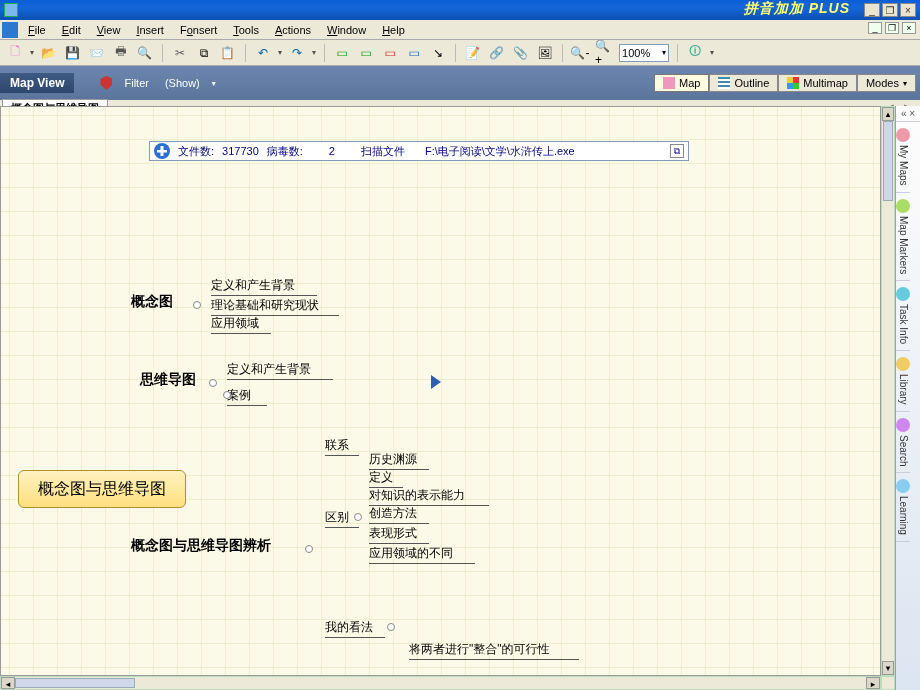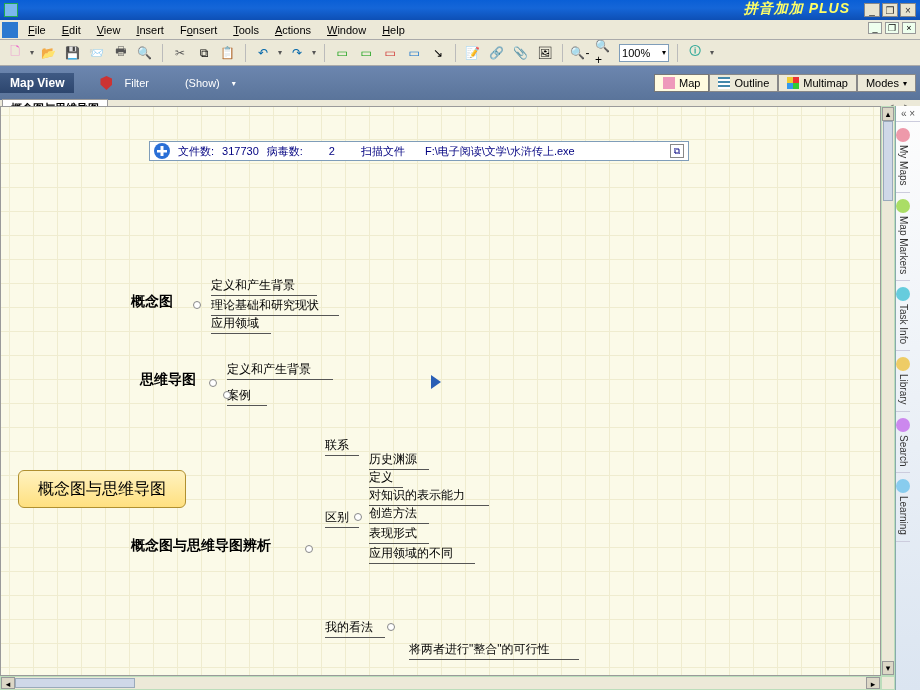--- a/index.html
+++ b/index.html
@@ -167,21 +167,21 @@
   <span class="tb-sep"></span>
   <span class="tb-btn" style="color:#3a9">🛈</span>
     <span style="font-size:8px;color:#555">▾</span>
 </div>
 
 <div class="filterbar">
   <div class="mapview">Map View</div>
   <div class="filter-seg">
     <span class="shield"></span>
     <span>Filter</span>
-    <span style="margin-left:24px">(Show)</span>
+    <span style="margin-left:4px">(Show)</span>
     <span style="font-size:8px">▾</span>
   </div>
   <div class="spacer"></div>
   <div class="view-btn active">
       <span class="vb-ic vb-map"></span>
       <span>Map</span>
     </div>
   <div class="view-btn">
       <span class="vb-ic vb-out"></span>
       <span>Outline</span>

